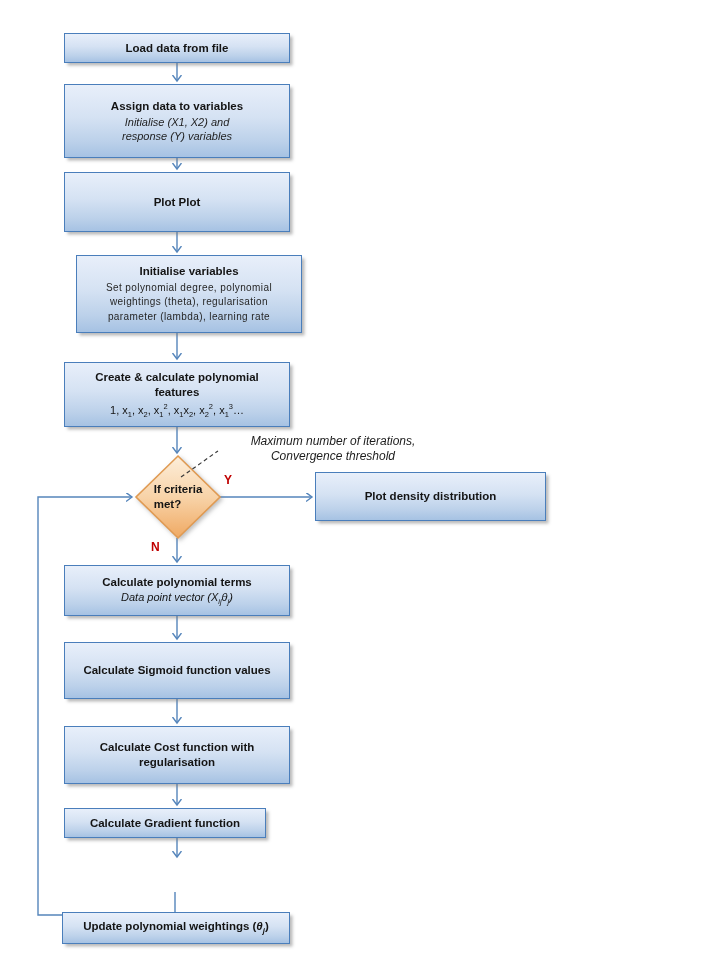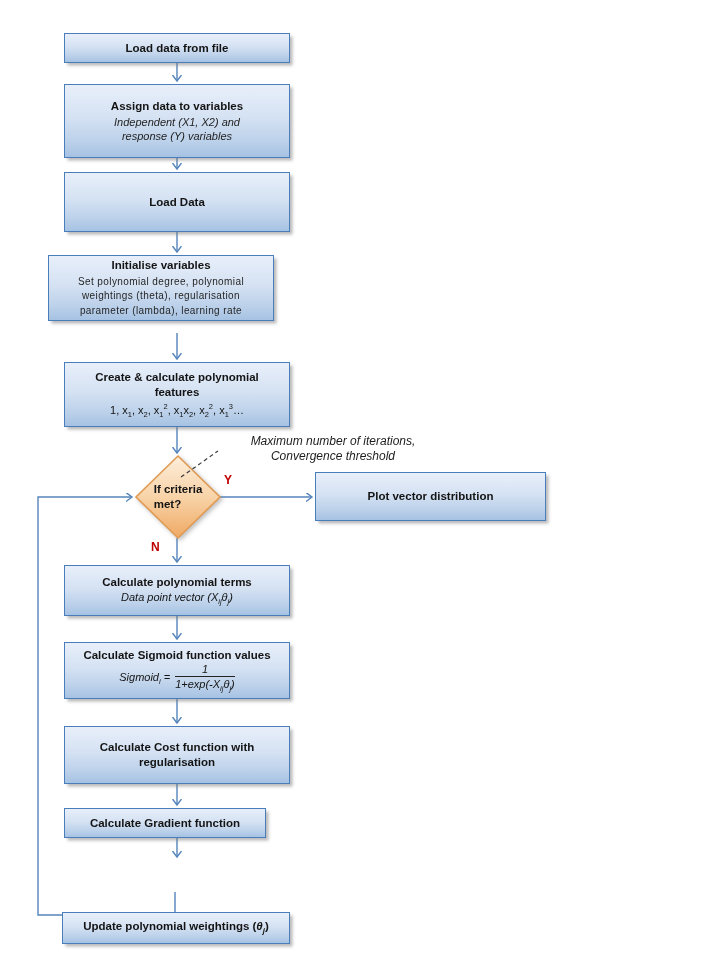--- a/index.html
+++ b/index.html
@@ -82,66 +82,59 @@
 
   <line class="dash" x1="181" y1="477" x2="218" y2="451"></line>
 </svg>
 
 <div class="box" style="left:64px;top:33px;width:226px;height:30px">
   <div class="title">Load data from file</div>
 </div>
 
 <div class="box" style="left:64px;top:84px;width:226px;height:74px">
   <div class="title">Assign data to variables</div>
-  <div class="subtitle">Independent (X1, X2) and
+  <div class="subtitle">Initialise (X1, X2) and
 response (Y) variables</div>
 </div>
 
 <div class="box" style="left:64px;top:172px;width:226px;height:60px">
-  <div class="title">Load Data</div>
+  <div class="title">Plot Plot</div>
 </div>
 
-<div class="box" style="left:48px;top:255px;width:226px;height:66px">
+<div class="box" style="left:76px;top:255px;width:226px;height:78px">
   <div class="title">Initialise variables</div>
   <div class="detail">Set polynomial degree, polynomial
 weightings (theta), regularisation
 parameter (lambda), learning rate</div>
 </div>
 
 <div class="box" style="left:64px;top:362px;width:226px;height:65px">
   <div class="title">Create &amp; calculate polynomial
 features</div>
   <div class="math"><span>1, x</span><span class="rt-sub">1</span><span>, x</span><span class="rt-sub">2</span><span>, x</span><span class="rt-sub">1</span><span class="rt-sup">2</span><span>, x</span><span class="rt-sub">1</span><span>x</span><span class="rt-sub">2</span><span>, x</span><span class="rt-sub">2</span><span class="rt-sup">2</span><span>, x</span><span class="rt-sub">1</span><span class="rt-sup">3</span><span>…</span></div>
 </div>
 
 <div class="diamond-label">If criteria
 met?</div>
 <div class="yn" style="left:224px;top:473px">Y</div>
 <div class="yn" style="left:151px;top:540px">N</div>
 <div class="annotation">Maximum number of iterations,
 Convergence threshold</div>
 
 <div class="box" style="left:315px;top:472px;width:231px;height:49px">
-  <div class="title">Plot vector distribution</div>
+  <div class="title">Plot density distribution</div>
 </div>
 
 <div class="box" style="left:64px;top:565px;width:226px;height:51px">
   <div class="title">Calculate polynomial terms</div>
   <div class="math mathi"><span>Data point vector (X</span><span class="rt-sub">ij</span><span>θ</span><span class="rt-sub">j</span><span>)</span></div>
 </div>
 
 <div class="box" style="left:64px;top:642px;width:226px;height:57px">
   <div class="title">Calculate Sigmoid function values</div>
-  <div class="sigrow">
-    <span><span>Sigmoid</span><span class="rt-sub">i</span><span> =</span></span>
-    <span class="frac">
-      <span class="num">1</span>
-      <span class="den"><span>1+exp(-X</span><span class="rt-sub">ij</span><span>θ</span><span class="rt-sub">j</span><span>)</span></span>
-    </span>
-  </div>
 </div>
 
 <div class="box" style="left:64px;top:726px;width:226px;height:58px">
   <div class="title">Calculate Cost function with
 regularisation</div>
 </div>
 
 <div class="box" style="left:64px;top:808px;width:202px;height:30px">
   <div class="title">Calculate Gradient function</div>
 </div>

